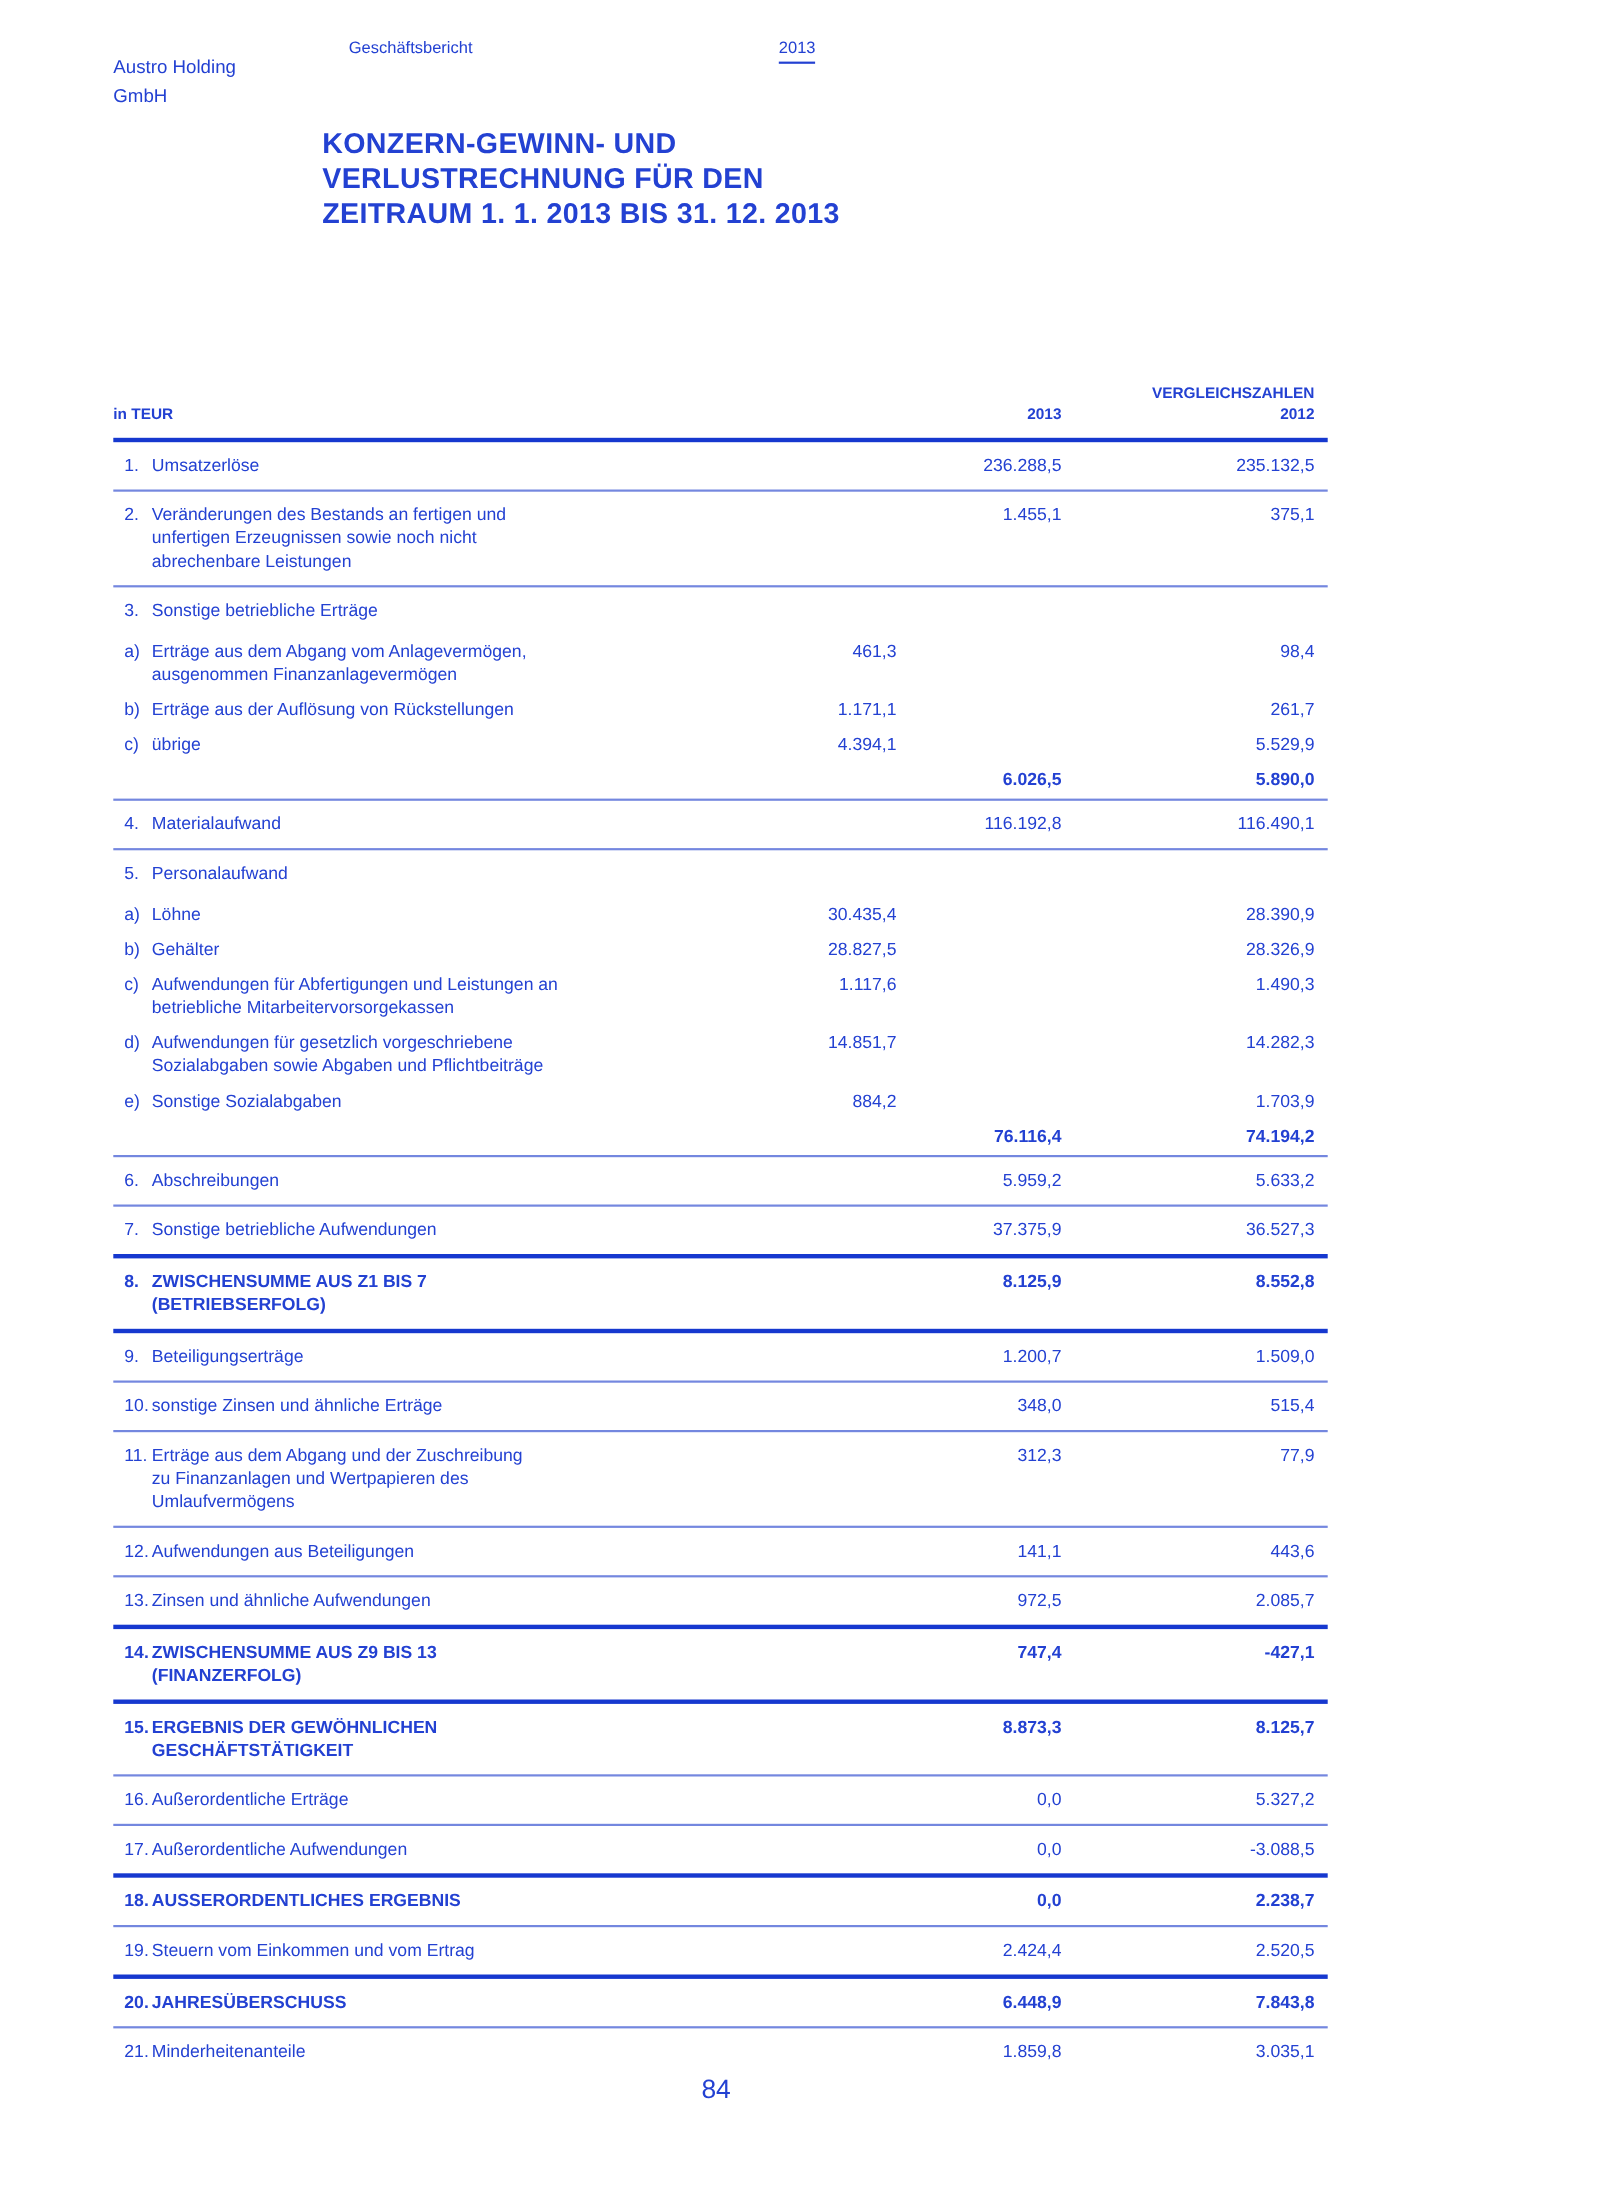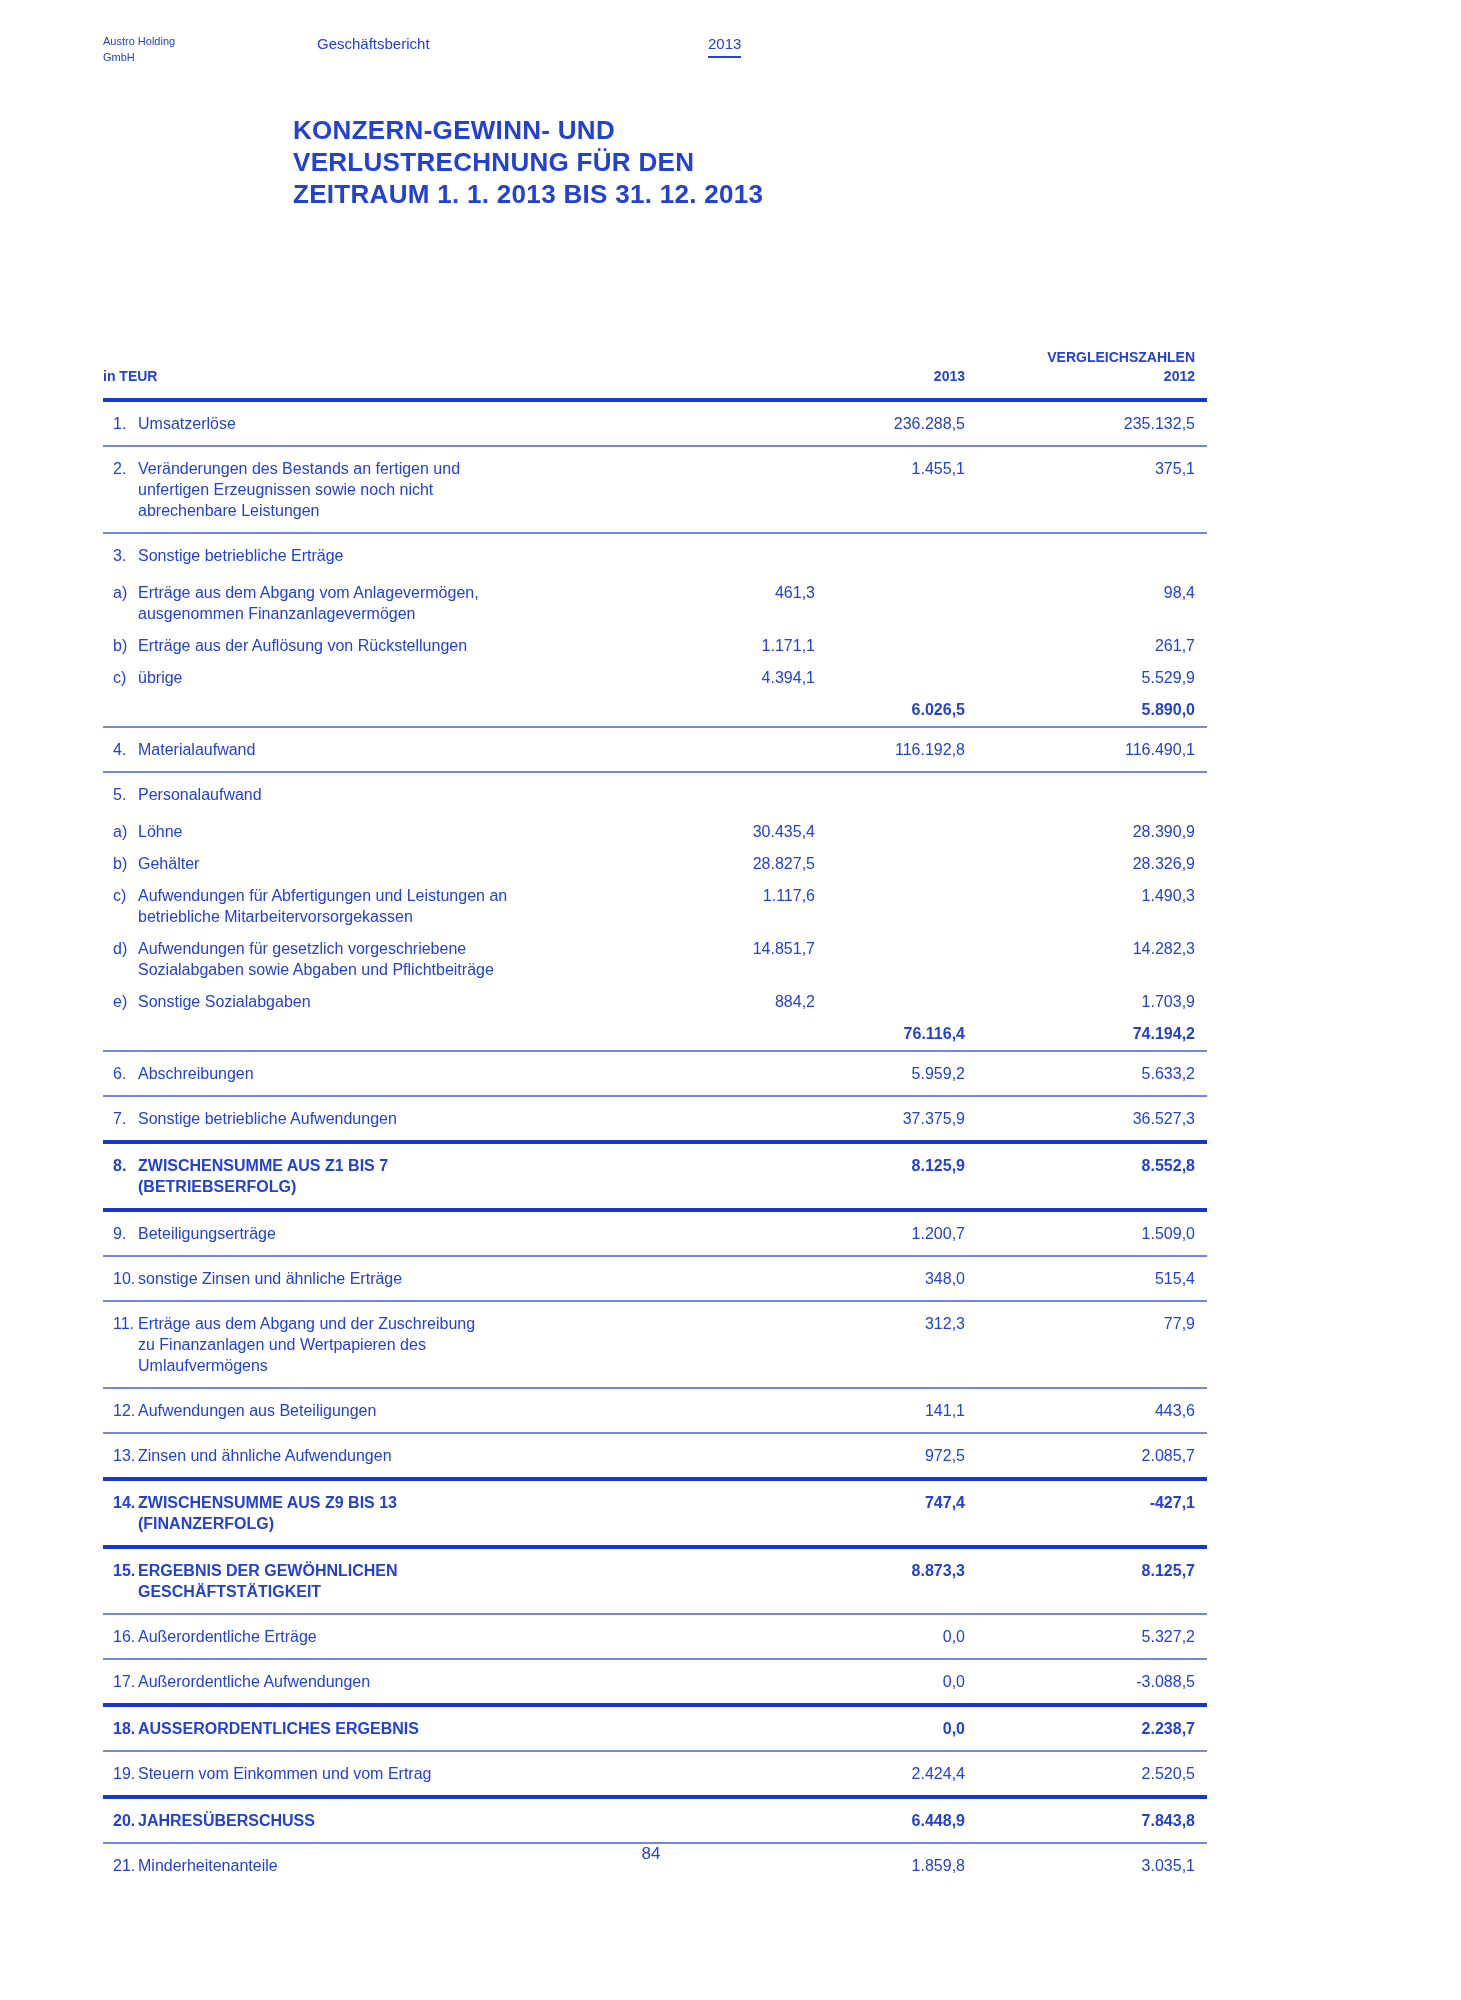--- a/index.html
+++ b/index.html
@@ -16,22 +16,22 @@
   }
   .page{
     position:relative;
     width:1461px;
     height:2000px;
     background:#ffffff;
     overflow:hidden;
   }
   
   .company{
-    position:absolute;left:103px;top:33px;
-    font-size:11px;line-height:16px;white-space:pre-line;
+    position:absolute;left:103px;top:47px;
+    font-size:17px;line-height:27px;white-space:pre-line;
   }
   .report{
     position:absolute;left:277px;top:33px;
     font-size:15px;line-height:22px;margin-left:40px;
   }
   .year{
     position:absolute;left:708px;top:33px;
     font-size:15px;line-height:22px;
     border-bottom:2px solid var(--blue);
     padding-bottom:1px;
@@ -64,22 +64,22 @@
   .row.rule-thick{border-top:4px solid var(--rule-thick);}
   .row.rule-thin{border-top:2px solid var(--rule-thin);}
   .row.rule-none{border-top:none;padding-top:5px;padding-bottom:6px;}
   .row .num{padding-left:10px;line-height:21px;}
   .row .label{white-space:pre-line;line-height:21px;}
   .row .val{text-align:right;line-height:21px;}
   .row .v12{padding-right:12px;}
   .row.bold .label,.row.bold .val,.row.bold .num{font-weight:bold;}
   
   .page-num{
-    position:absolute;top:1844px;left:0;width:1302px;
-    text-align:center;font-size:17px;
+    position:absolute;top:1886px;left:0;width:1302px;
+    text-align:center;font-size:24px;
   }
 </style>
 </head>
 <body>
 
 <div class="page">
 
   <div class="company">Austro Holding
 GmbH</div>
   <div class="report">Geschäftsbericht</div>

